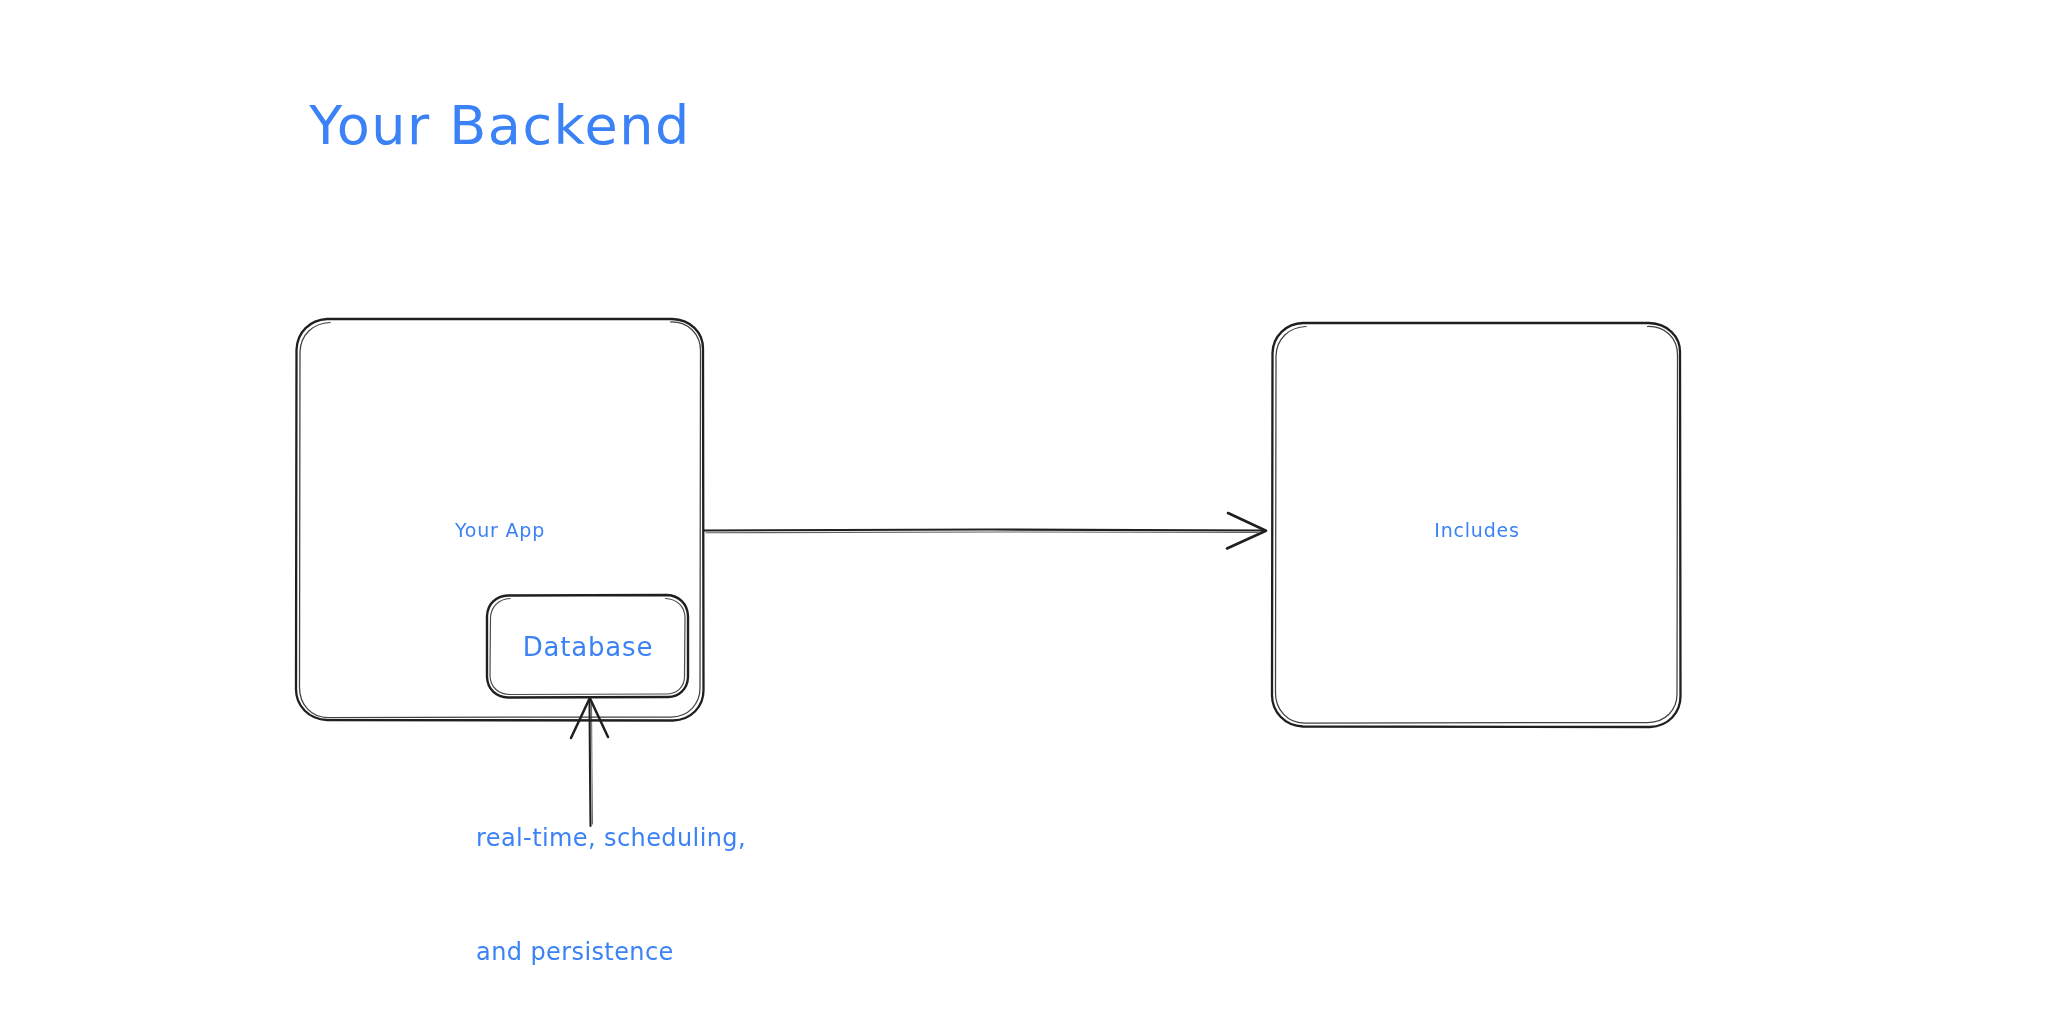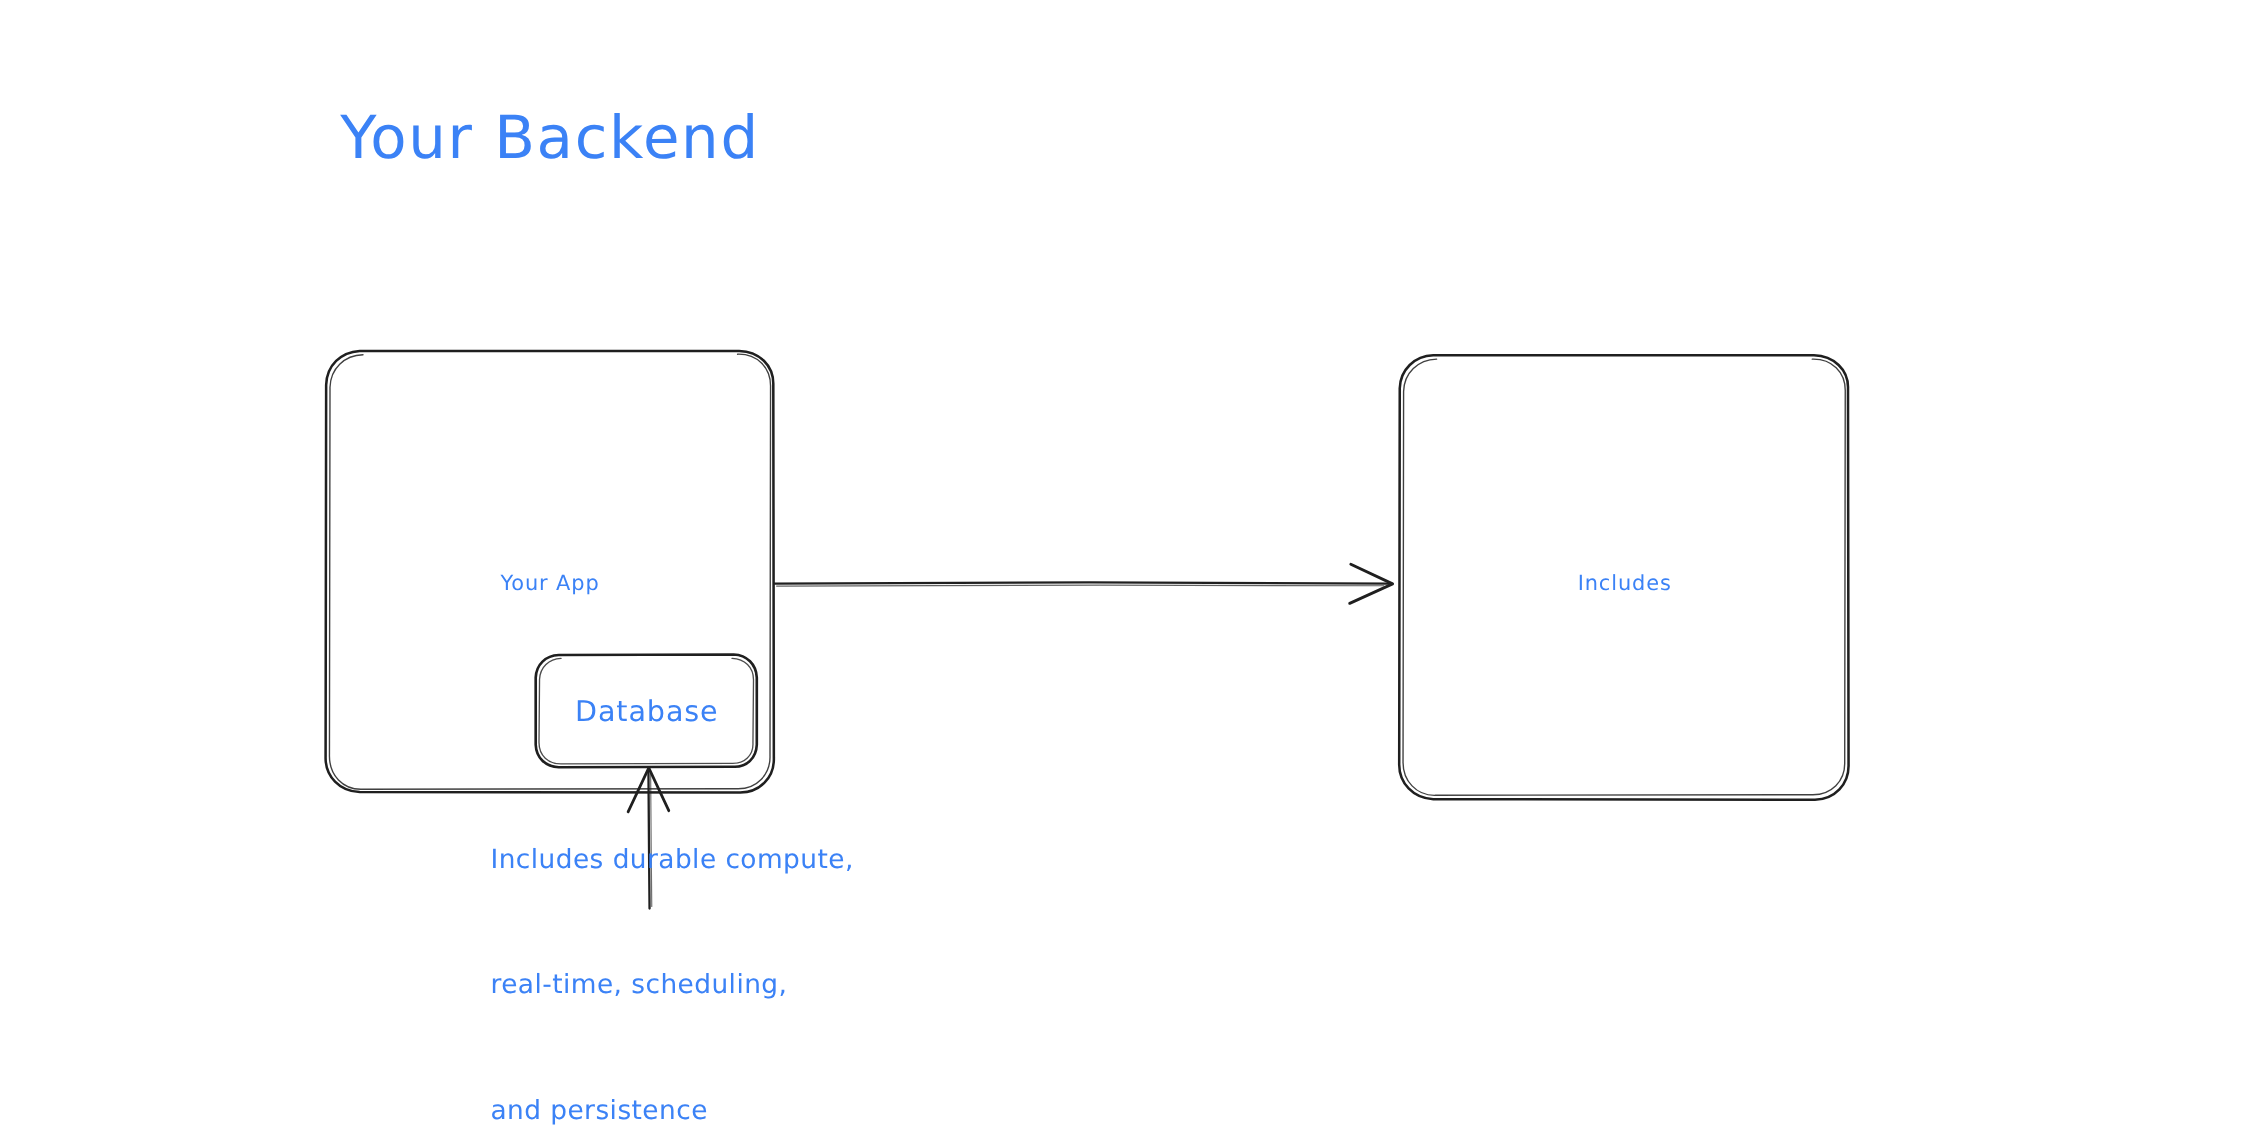--- a/index.html
+++ b/index.html
@@ -146,18 +146,17 @@
   <div class="lbl title-lbl" style="left:500px; top:125px;">Your Backend</div>
 
 
   <div class="lbl node-lbl" style="left:500px; top:530px;">Your App</div>
 
   <div class="lbl inner-lbl" style="left:588px; top:647px;">Database</div>
 
   <div class="lbl node-lbl" style="left:1477px; top:530px;">Includes</div>
 
   <div class="lbl caption-lbl" style="left:611px; top:895px;">
-    <span class="cap-line">Includes durable compute,</span>
     <span class="cap-line">real-time, scheduling,</span>
     <span class="cap-line">and persistence</span>
   </div>
 
 </div>
 
 </body></html>

